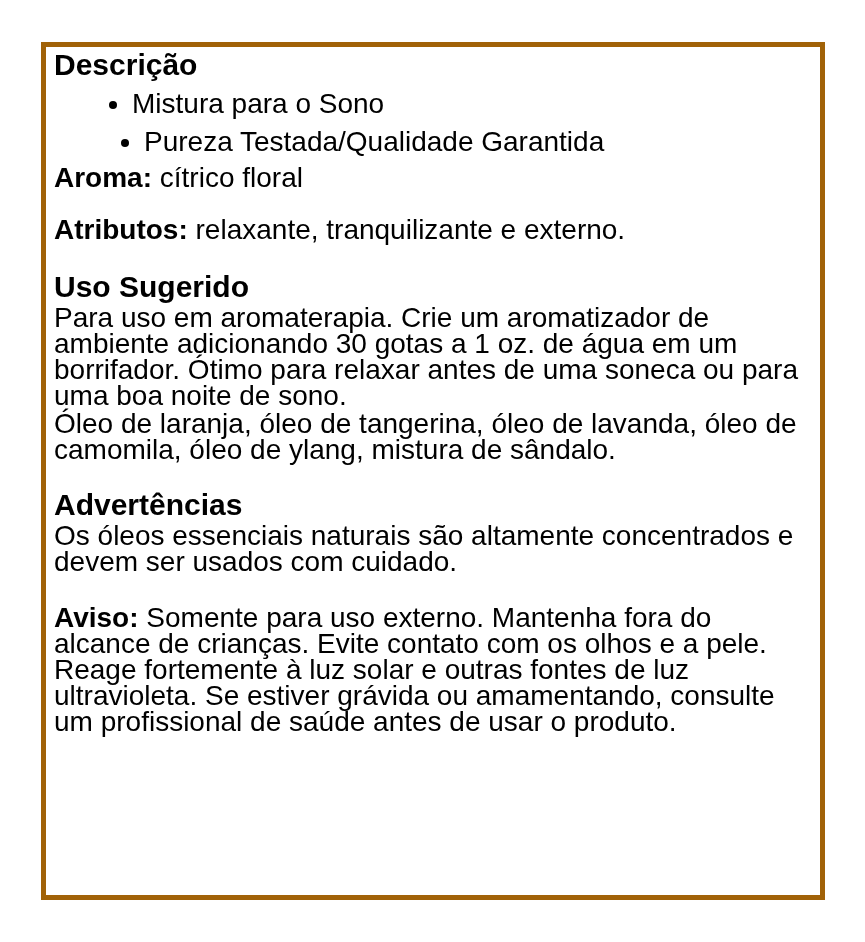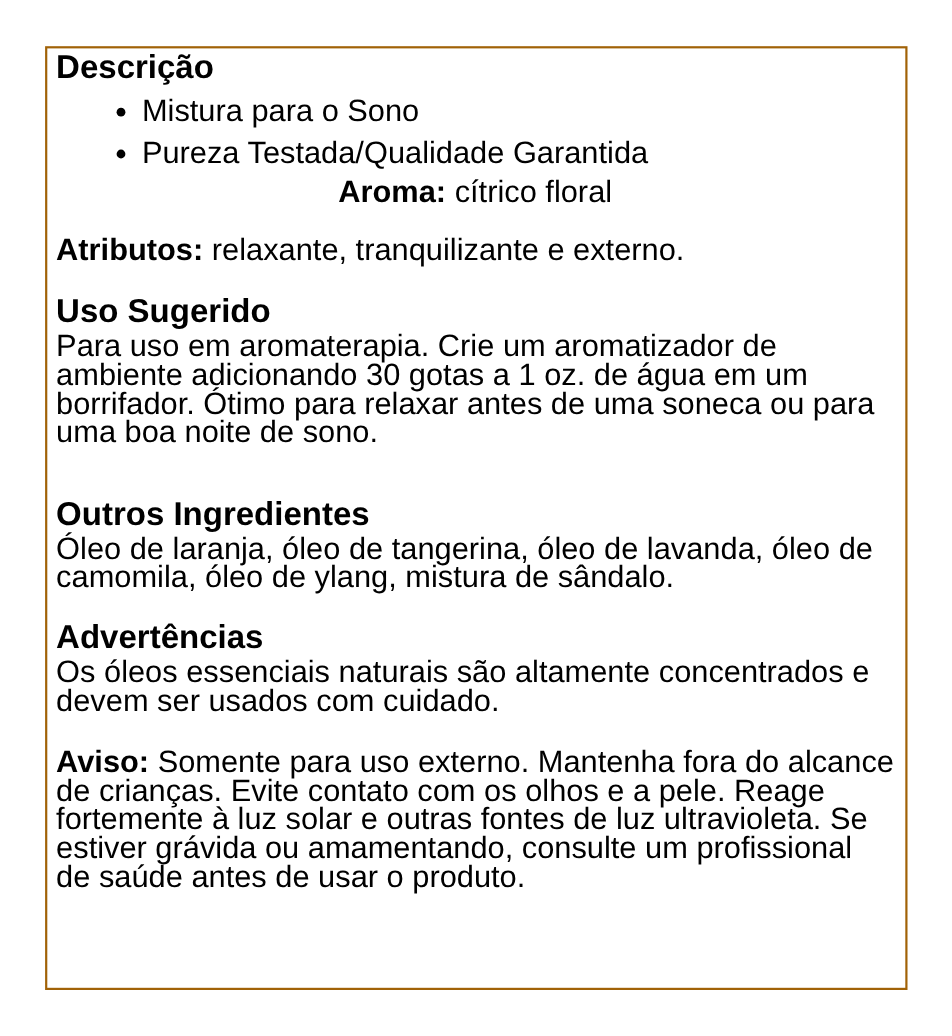--- a/index.html
+++ b/index.html
@@ -15,21 +15,21 @@
     color: #000000;
     -webkit-font-smoothing: antialiased;
   }
   .label-box {
     position: absolute;
     left: 41px;
     top: 42px;
     width: 784px;
     height: 858px;
     box-sizing: border-box;
-    border: 2px solid #a16207;
+    border: 5px solid #a16207;
     padding: 2px 10px 0 8px;
     overflow: hidden;
     background: #ffffff;
   }
   h1, h2 {
     font-size: 30px;
     line-height: 32px;
     font-weight: bold;
     margin: 0;
     letter-spacing: 0;
@@ -39,22 +39,23 @@
     line-height: 26px;
     margin: 0;
   }
   ul.bullet-list {
     margin: 10px 0 0 0;
     padding: 0 0 0 78px;
     list-style: disc outside;
   }
   ul.bullet-list li + li {
     margin-top: 12px;
+    margin-left: 12px;
   }
-  p.p-aroma        { margin-top: 10px; text-align: center; }
+  p.p-aroma        { margin-top: 10px; }
   p.p-attributes   { margin-top: 26px; }
   p.p-extraction   { margin-top: 26px; }
   h2.h-uso         { margin-top: 28px; }
   p.p-uso          { margin-top: 2px; }
   h2.h-outros      { margin-top: 46px; }
   p.p-outros       { margin-top: 2px; }
   h2.h-adv         { margin-top: 26px; }
   p.p-adv          { margin-top: 2px; }
   p.p-aviso        { margin-top: 30px; }
   b.lead { font-weight: bold; }
@@ -72,21 +73,20 @@
   </ul>
 
   <p class="p-aroma"><b class="lead">Aroma:</b> <span>cítrico floral</span></p>
 
   <p class="p-attributes"><b class="lead">Atributos:</b> <span>relaxante, tranquilizante e externo.</span></p>
 
 
   <h2 class="h-uso">Uso Sugerido</h2>
   <p class="p-uso">Para uso em aromaterapia. Crie um aromatizador de ambiente adicionando 30 gotas a 1 oz. de água em um borrifador. Ótimo para relaxar antes de uma soneca ou para uma boa noite de sono.</p>
 
-  <h2 class="h-outros">Outros Ingredientes</h2>
   <p class="p-outros">Óleo de laranja, óleo de tangerina, óleo de lavanda, óleo de camomila, óleo de ylang, mistura de sândalo.</p>
 
   <h2 class="h-adv">Advertências</h2>
   <p class="p-adv">Os óleos essenciais naturais são altamente concentrados e devem ser usados com cuidado.</p>
 
   <p class="p-aviso"><b class="lead">Aviso:</b> <span>Somente para uso externo. Mantenha fora do alcance de crianças. Evite contato com os olhos e a pele. Reage fortemente à luz solar e outras fontes de luz ultravioleta. Se estiver grávida ou amamentando, consulte um profissional de saúde antes de usar o produto.</span></p>
 
 </div>
 
 </body></html>

